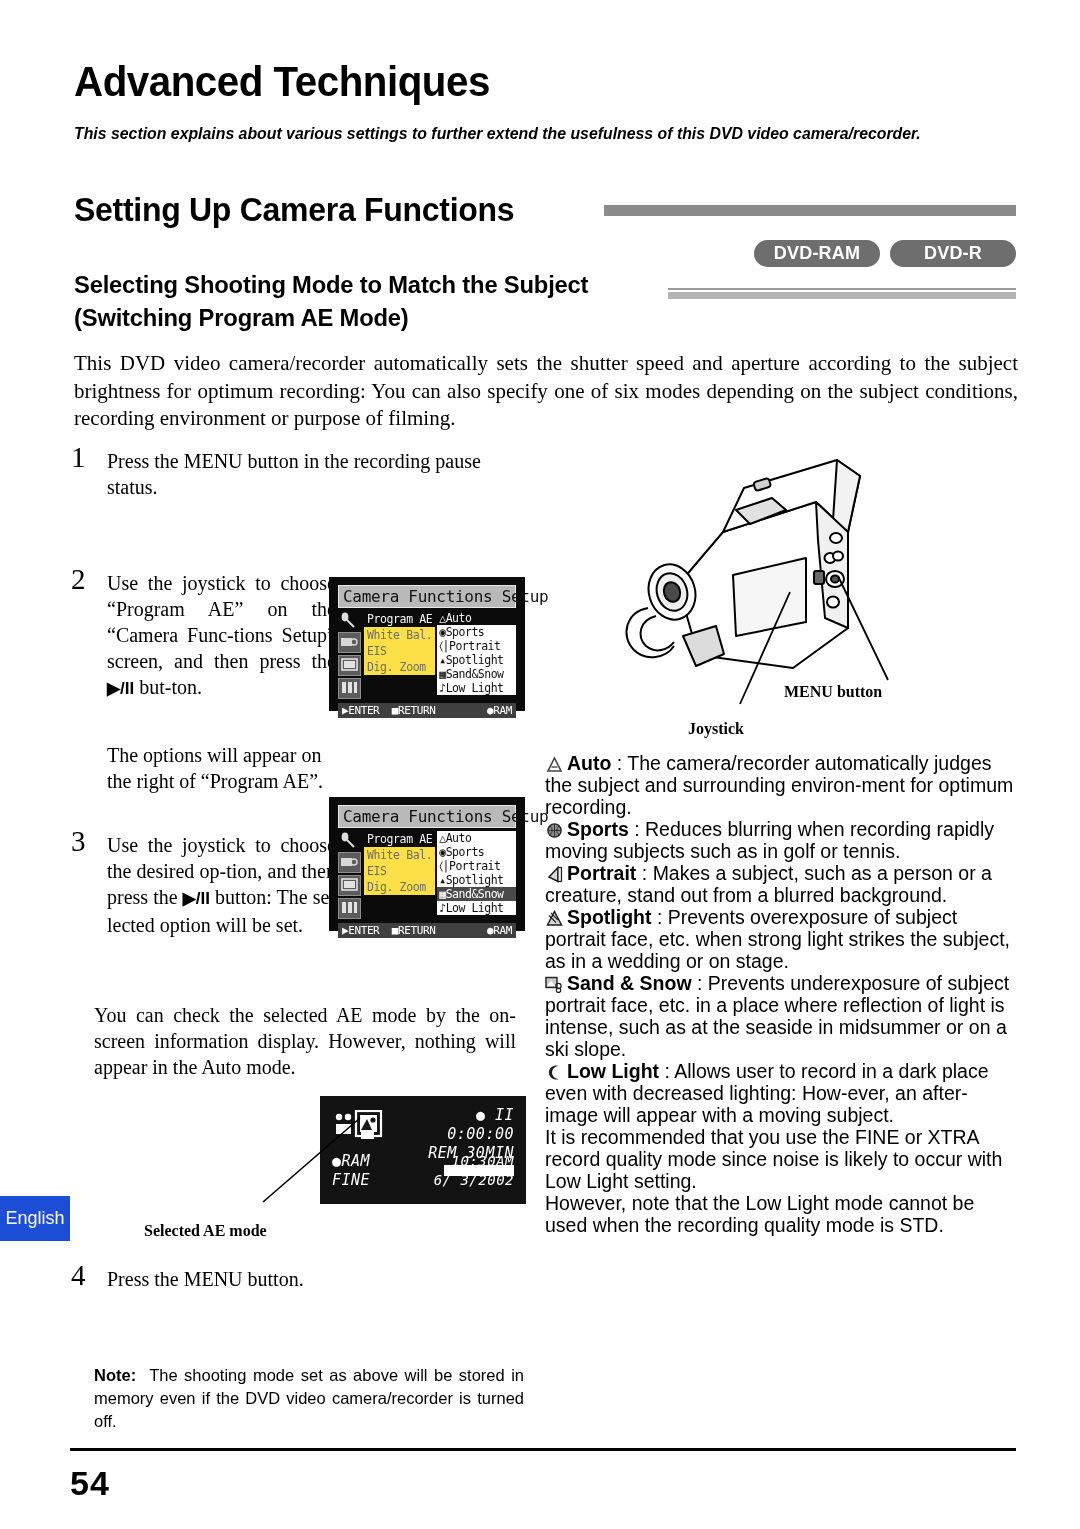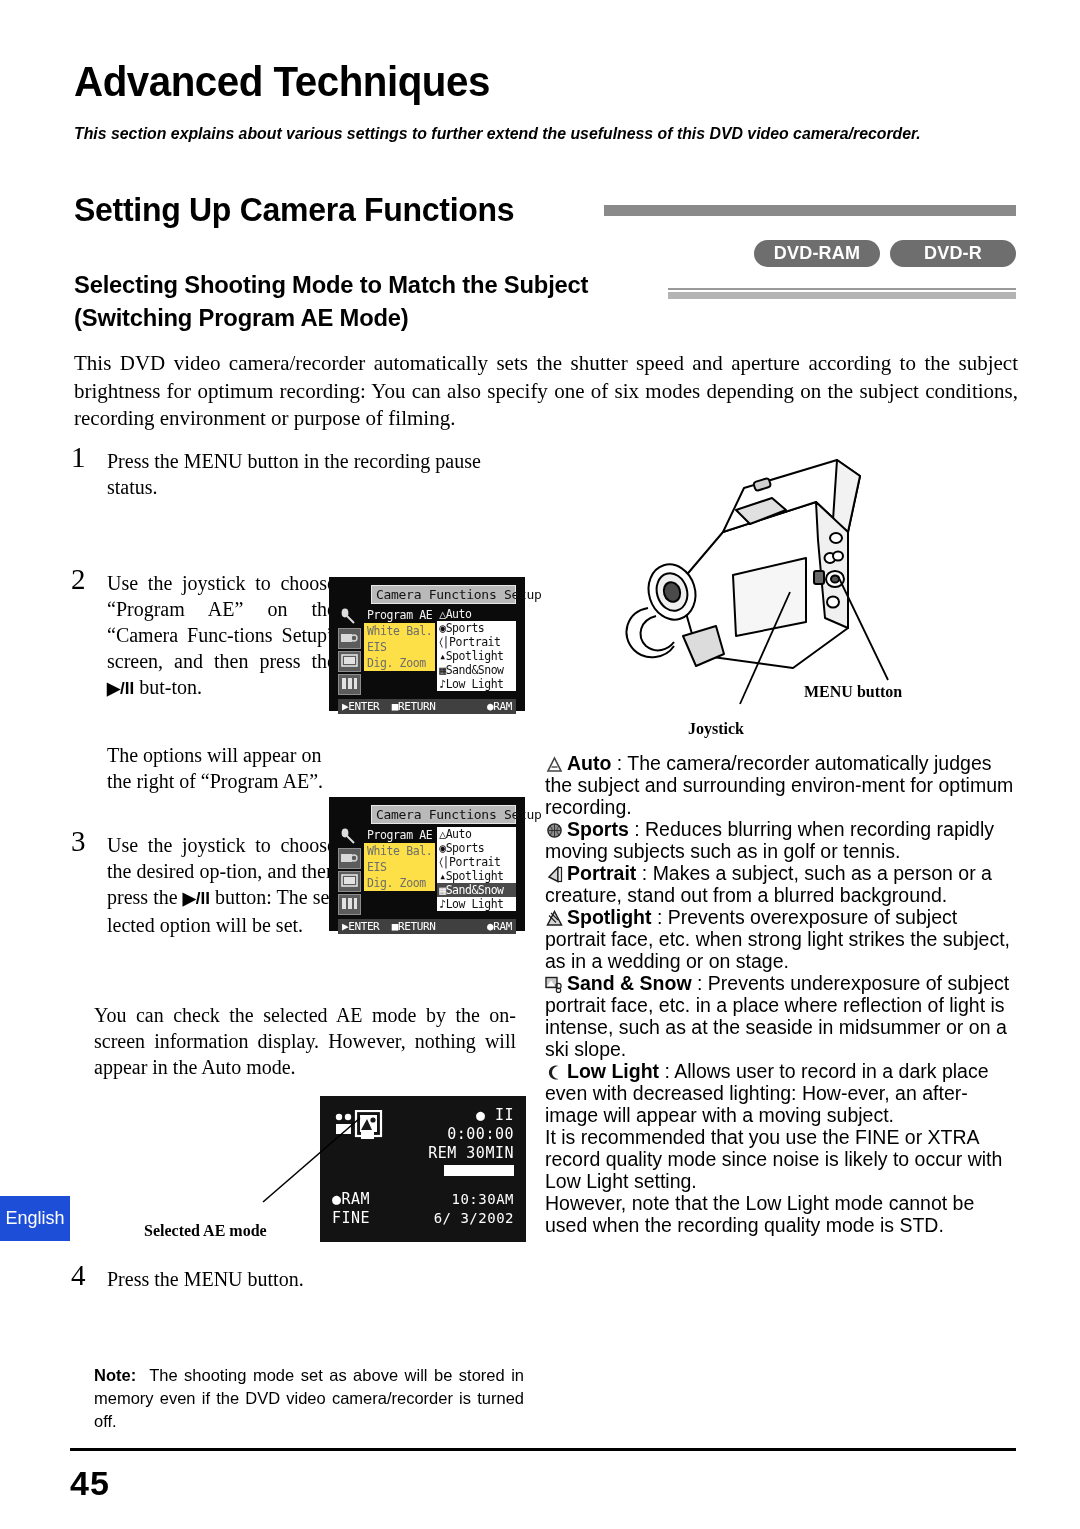--- a/index.html
+++ b/index.html
@@ -78,21 +78,21 @@
   .modes{font-family:"Liberation Sans",sans-serif;font-size:19.5px;line-height:22px;}
   .modes p{margin:0;}
   .modes .nm{font-weight:bold;}
   .mico{display:inline-block;width:19px;height:17px;vertical-align:-3px;margin-right:3px;position:relative;}
 
   
   .lcd{position:absolute;background:#0b0b0b;padding:8px 9px;box-sizing:border-box;
        font-family:"DejaVu Sans Mono",monospace;}
   .lcd .title{
     background:#b9b9b9;color:#121212;border:1px solid #e8e8e8;
-    font-size:13px;padding:1px 4px;letter-spacing:-.3px;white-space:nowrap;margin-left:33px;
+    font-size:16px;padding:1px 4px;letter-spacing:-.3px;white-space:nowrap;
   }
   .lcd .body{display:flex;margin-top:3px;}
   .lcd .rail{width:23px;display:flex;flex-direction:column;gap:2px;}
   .lcd .rail .ic{height:19px;background:#5c5c5c;border:1px solid #8e8e8e;position:relative;}
   .lcd .rail .ic.first{background:transparent;border:none;}
   .lcd .mid{flex:1;margin-left:3px;}
   .lcd .mid .row{font-size:11.5px;padding:1px 3px;white-space:nowrap;letter-spacing:-.4px;}
   .lcd .mid .row.hi{color:#f2f2f2;}
   .lcd .mid .dim{background:#fde047;color:#6d6d6d;}
   .lcd .opts{width:86px;margin-left:2px;}
@@ -293,21 +293,21 @@
         <div class="opt"><span class="glyph">♪</span><span>Low Light</span></div>
       </div>
     </div>
     <div class="footer">
       <div><span>▶</span><span>ENTER</span>
            &nbsp;<span>■</span><span>RETURN</span></div>
       <div class="r"><span>●</span><span>RAM</span></div>
     </div>
   </div>
 
-  <div class="osd" style="left:320px;top:1096px;width:206px;height:146px;">
+  <div class="osd" style="left:320px;top:1096px;width:206px;height:108px;font-style:italic;">
     <div class="tl">
       <svg width="64" height="34" viewBox="0 0 64 34">
         <circle cx="5" cy="7" r="3.2" fill="#fff"></circle>
         <circle cx="14" cy="7" r="3.2" fill="#fff"></circle>
         <rect x="2" y="14" width="15" height="10" fill="#fff"></rect>
         <rect x="27" y="22" width="13" height="7" fill="#fff"></rect>
         <rect x="22" y="1" width="25" height="25" fill="none" stroke="#fff" stroke-width="2.2"></rect>
         <rect x="26" y="5" width="17" height="17" fill="#fff"></rect>
         <path d="M27 20 L33 9 L38 20 Z" fill="#1a1a1a"></path>
         <circle cx="39" cy="10" r="2.6" fill="#1a1a1a"></circle>
@@ -365,21 +365,21 @@
       <path d="M108 176 C92 180 88 196 98 206 C108 214 120 210 126 202" fill="none"></path>
 
       <path d="M135 196 L168 186 L176 214 L148 226 Z" fill="#dcdcdc"></path>
     </g>
   </svg>
 
   <svg class="leader" style="left:730px;top:570px;" width="190" height="140">
     <line x1="108" y1="6" x2="158" y2="110" stroke="#000" stroke-width="1.8"></line>
     <line x1="60" y1="22" x2="10" y2="134" stroke="#000" stroke-width="1.8"></line>
   </svg>
-  <div class="cap" style="position:absolute;left:804px;top:683px;text-align:center;">MENU button</div>
+  <div class="cap" style="position:absolute;left:784px;top:683px;text-align:center;">MENU button</div>
   <div class="cap" style="position:absolute;left:688px;top:720px;">Joystick</div>
 
   <div class="col-r modes" style="top:752px;">
 
     <p>
       <span class="mico">
         <svg viewBox="0 0 19 17" width="19" height="17">
             <path d="M9.5 2 L16 15 L3 15 Z" fill="none" stroke="#444" stroke-width="1.6"></path>
             <path d="M6.5 11 H12.5" stroke="#444" stroke-width="1.4"></path>
           </svg>
@@ -431,15 +431,15 @@
           </svg>
       </span><span class="nm">Low Light</span><span> : </span><span>Allows user to record in a dark place even with decreased lighting: How-ever, an after-image will appear with a moving subject.</span>
     </p>
 
     <p>It is recommended that you use the FINE or XTRA record quality mode since noise is likely to occur with Low Light setting.</p>
     <p>However, note that the Low Light mode cannot be used when the recording quality mode is STD.</p>
   </div>
 
   <div class="lang-tab">English</div>
   <div class="foot-rule"></div>
-  <div class="pageno">45</div>
+  <div class="pageno">54</div>
 
 </div>
 
 </body></html>

